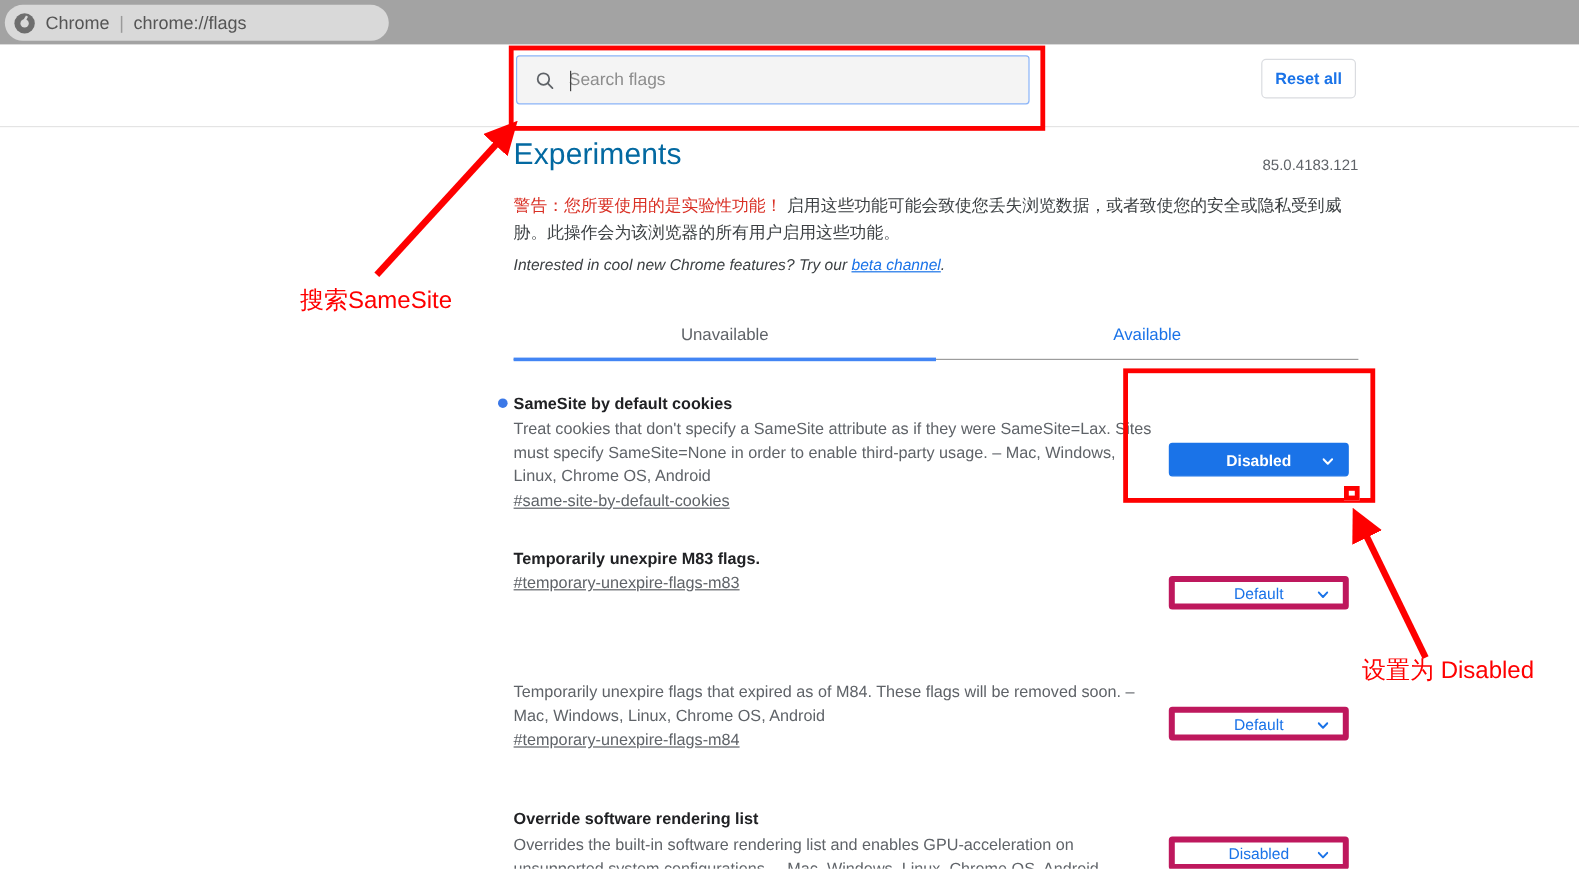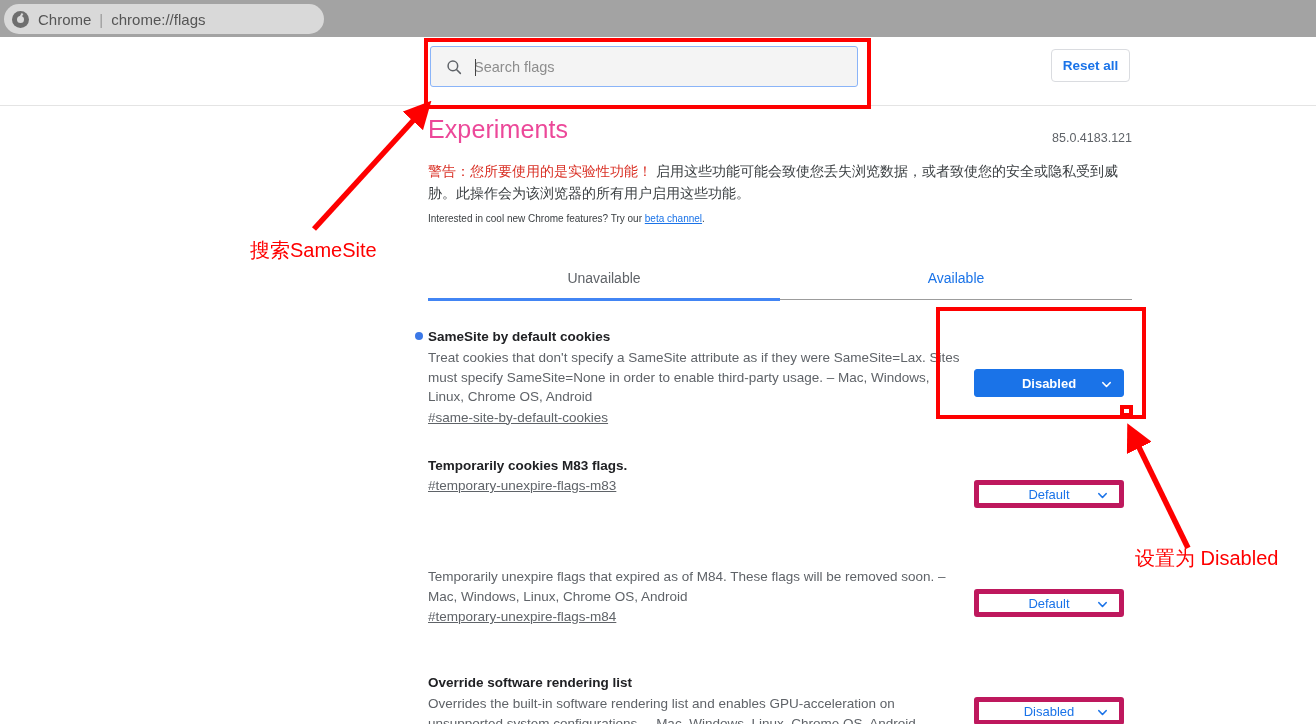--- a/index.html
+++ b/index.html
@@ -99,39 +99,39 @@
 
   
   .content {
     position: absolute; left: 0; top: 108px;
     width: 1316px; height: 616px;
     overflow: hidden;
   }
 
   .page-title {
     position: absolute; left: 428px; top: 7px;
-    font-size: 25px; color: #ec4899; font-weight: normal;
+    font-size: 25px; color: #0369a1; font-weight: normal;
     letter-spacing: 0.1px;
   }
   .version {
     position: absolute; left: 428px; top: 23px;
     width: 704px; text-align: right;
     font-size: 12.5px; color: #5f6368;
   }
   .warning {
     position: absolute; left: 428px; top: 52px;
     width: 706px;
     font-size: 14px; line-height: 22px;
     color: #3c4043;
   }
   .warning b { color: #d93025; font-weight: normal; }
   .beta-line {
     position: absolute; left: 428px; top: 105px;
     width: 704px;
-    font-size: 10px; color: #3c4043;
+    font-size: 13px; color: #3c4043; font-style: italic;
   }
   .beta-line a { color: #1a73e8; text-decoration: underline; }
 
   
   .tabs {
     position: absolute; left: 428px; top: 147px;
     width: 704px; height: 45px;
     border-bottom: 1px solid #9c9c9c;
     display: flex;
   }
@@ -279,21 +279,21 @@
       <span class="label">Disabled</span>
       <svg class="chev" viewBox="0 0 10 10">
         <polyline points="1,3 5,7.2 9,3" fill="none" stroke="#ffffff" stroke-width="1.8" stroke-linecap="round" stroke-linejoin="round"></polyline>
       </svg>
     </div>
   </div>
 
   <div class="flag" id="flag1" style="top:348px">
     <div class="flag-text">
       <div class="flag-title">
-        <span>Temporarily cookies M83 flags.</span>
+        <span>Temporarily unexpire M83 flags.</span>
       </div>
       <a class="flag-anchor" href="#">#temporary-unexpire-flags-m83</a>
     </div>
     <div class="flag-select sel-default" style="top:24px">
       <span class="label">Default</span>
       <svg class="chev" viewBox="0 0 10 10">
         <polyline points="1,3 5,7.2 9,3" fill="none" stroke="#1a73e8" stroke-width="1.8" stroke-linecap="round" stroke-linejoin="round"></polyline>
       </svg>
     </div>
   </div>

